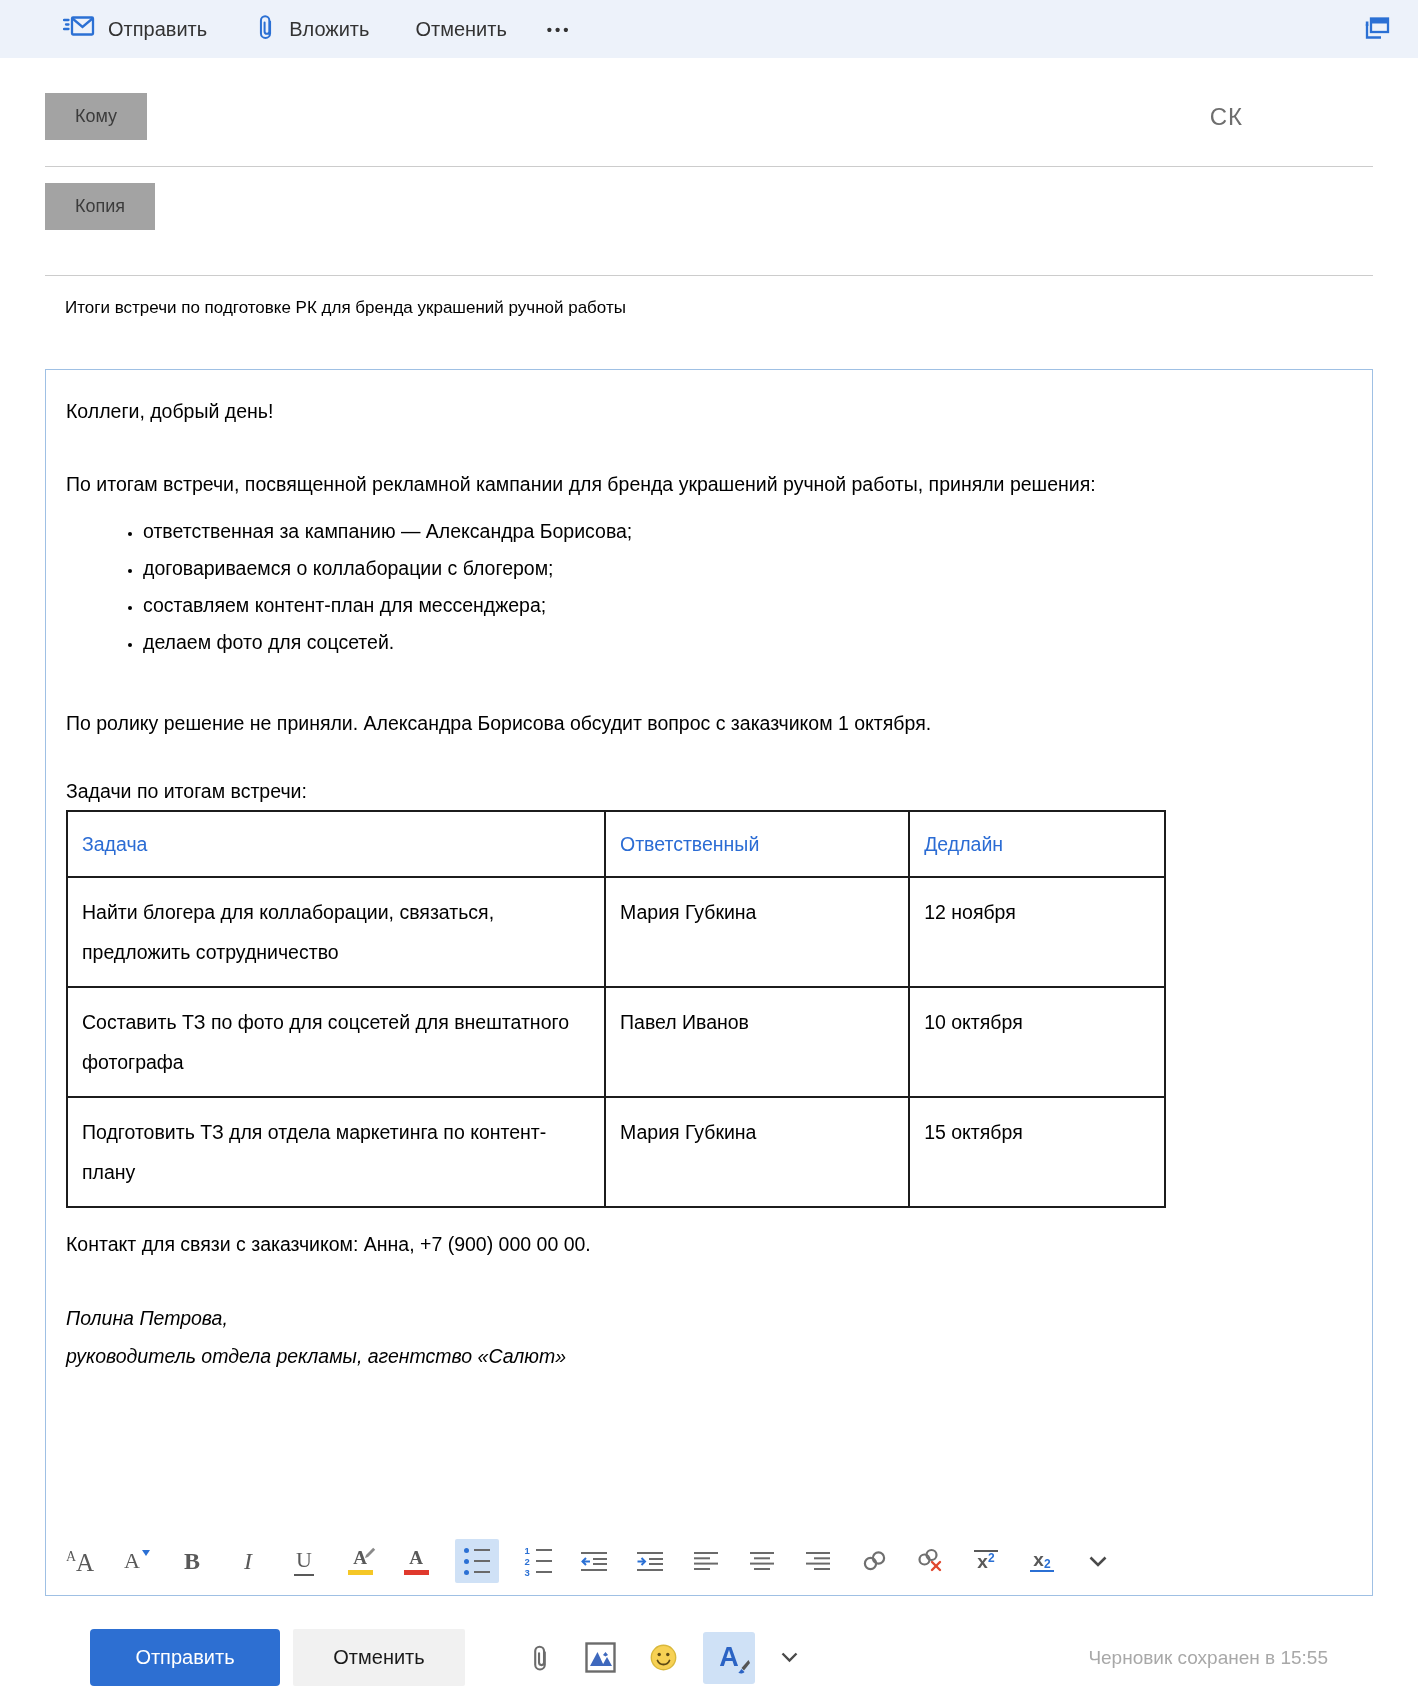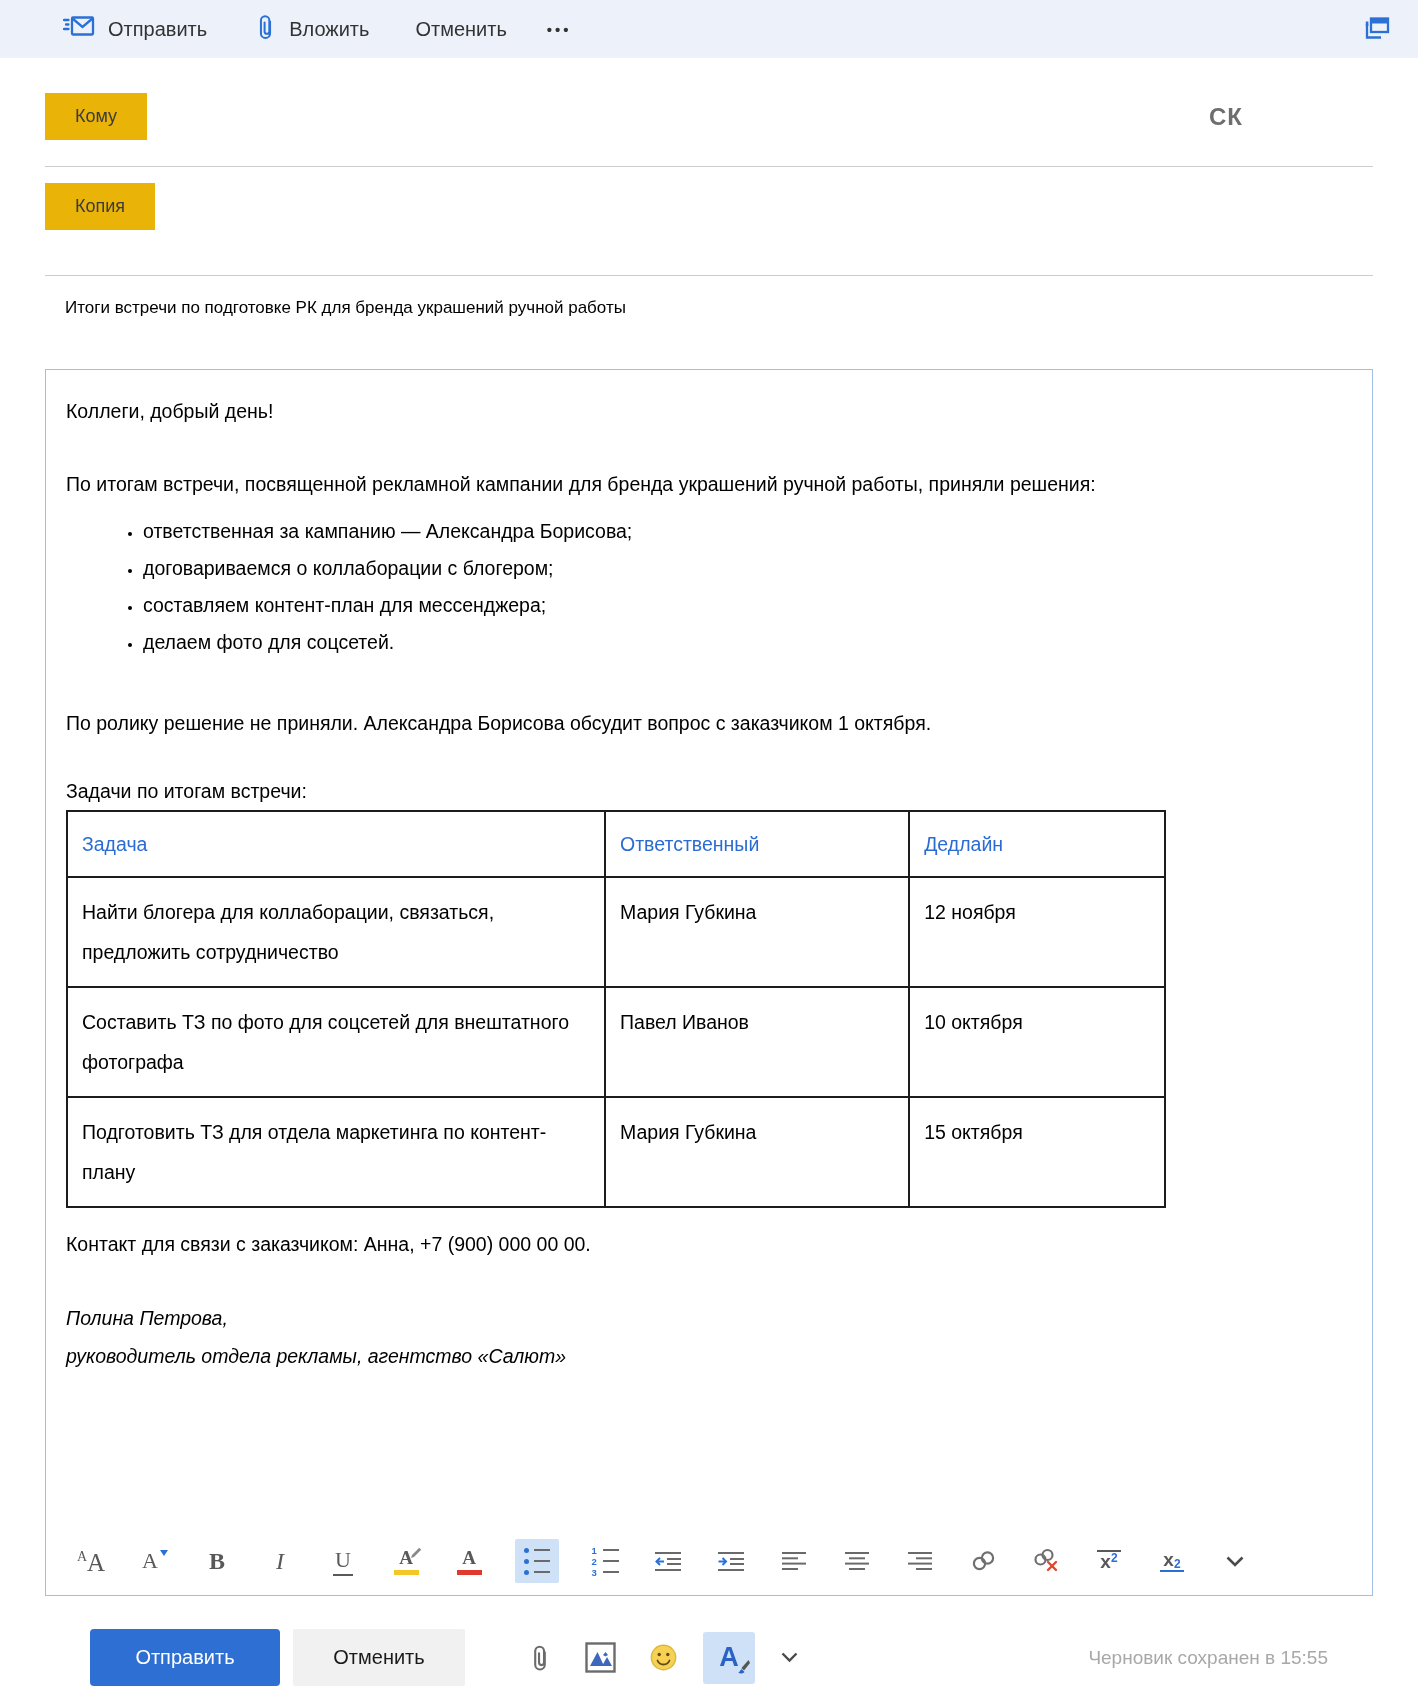--- a/index.html
+++ b/index.html
@@ -19,24 +19,24 @@
   .tb-item.attach { margin-right:46px;justify-content:center; }
   .tb-item.cancel { margin-right:40px; }
   .tb-dots { font-size:15px; letter-spacing:3px; color:#333; font-weight:700; }
   .tb-spacer { flex:1; }
 
   
   .compose { padding:0 45px; }
   .row-to { margin-top:35px; height:47px; display:flex; align-items:center; justify-content:space-between; }
   .row-cc { margin-top:16px; height:47px; display:flex; align-items:center; }
   .field-btn {
-    background:#eab308; border:none; font-family:inherit; font-size:18px; color:#3c3c3c;
+    background:#a3a3a3; border:none; font-family:inherit; font-size:18px; color:#3c3c3c;
     padding:12px 30px; height:47px; cursor:pointer;
   }
-  .avatar { font-size:24px; font-weight:700; color:#6e6e6e; letter-spacing:1px; margin-right:130px; }
+  .avatar { font-size:24px; font-weight:400; color:#6e6e6e; letter-spacing:1px; margin-right:130px; }
   .h-divider { border:none; border-top:1px solid #cccccc; height:0; }
   .h-divider.d1 { margin-top:26px; }
   .h-divider.d2 { margin-top:45px; }
 
   
   .subject { margin-top:22px; padding-left:20px; font-size:17px; color:#000; height:24px; }
 
   
   .body-box {
     margin-top:47px; height:1227px; border:1px solid #9fc0e4; position:relative;
@@ -54,22 +54,22 @@
   table.tasks th { color:#2b6cd4; padding:19px 14px; font-size:19.5px; }
   table.tasks td { padding:14px 14px; font-size:19.5px; line-height:40px; }
   .col1 { width:49%; } .col2 { width:27.7%; } .col3 { width:23.3%; }
 
   .p-contact1 { margin-top:40px; }
   .p-contact2 { margin-top:23px; }
   .signature { margin-top:42px; font-style:italic; line-height:38px; }
 
   
   .fmt-bar {
-    position:absolute; left:20px; right:21px; bottom:6px; height:56px;
-    display:flex; align-items:center; gap:29px; padding-left:8px;
+    position:absolute; left:9px; right:21px; bottom:6px; height:56px;
+    display:flex; align-items:center; gap:22px; padding-left:8px;
   }
   .fmt-btn { width:34px; height:44px; display:flex; align-items:center; justify-content:center; position:relative; cursor:pointer; color:#595959; flex:0 0 auto; }
   .fmt-btn.active { width:44px; background:#cfe1f6; border-radius:2px; }
   .serif { font-family:"Liberation Serif", serif; }
   .g-font .sm { font-size:14px; vertical-align:10px; }
   .g-font .lg { font-size:25px; }
   .g-fontsize { font-size:22px; position:relative; padding-right:8px; }
   .g-fontsize .caret { position:absolute; top:2px; right:-2px; width:0; height:0;
     border-left:4.5px solid transparent; border-right:4.5px solid transparent; border-top:6px solid #2b70d4; }
   .g-bold { font-size:24px; font-weight:700; }

